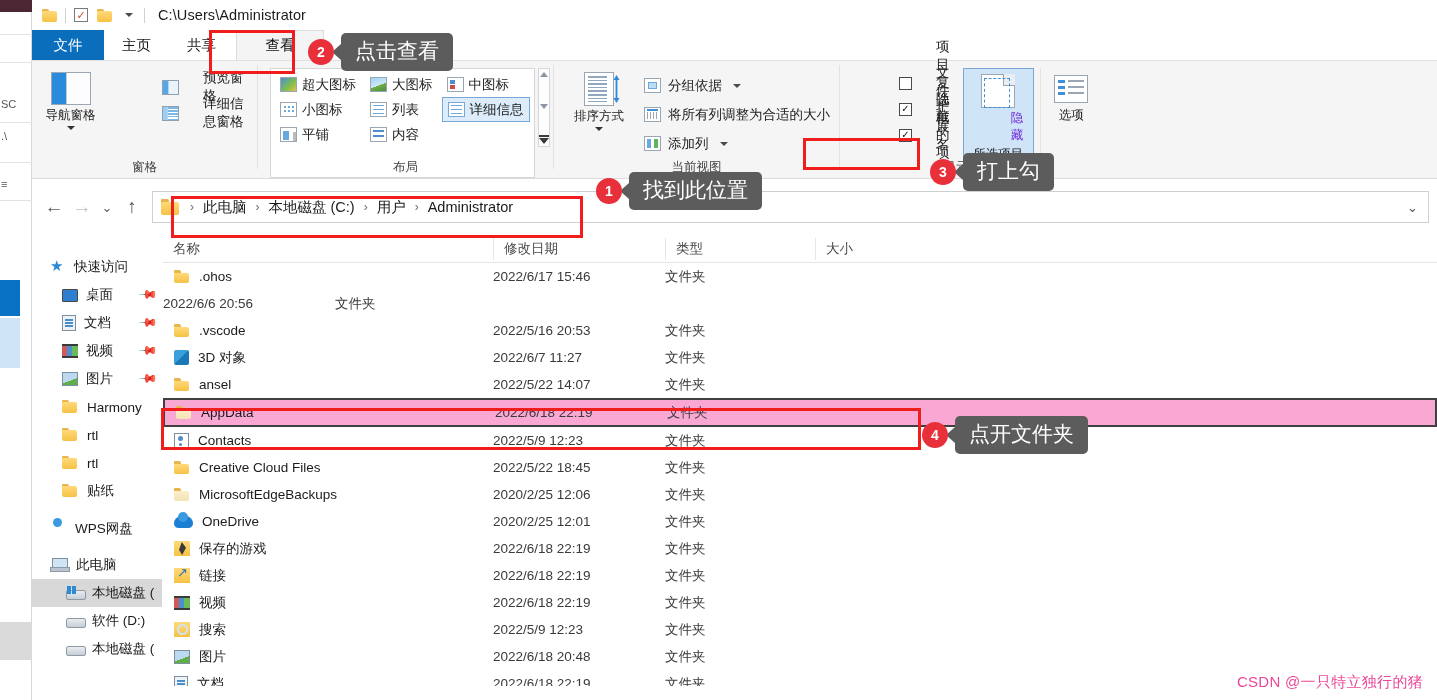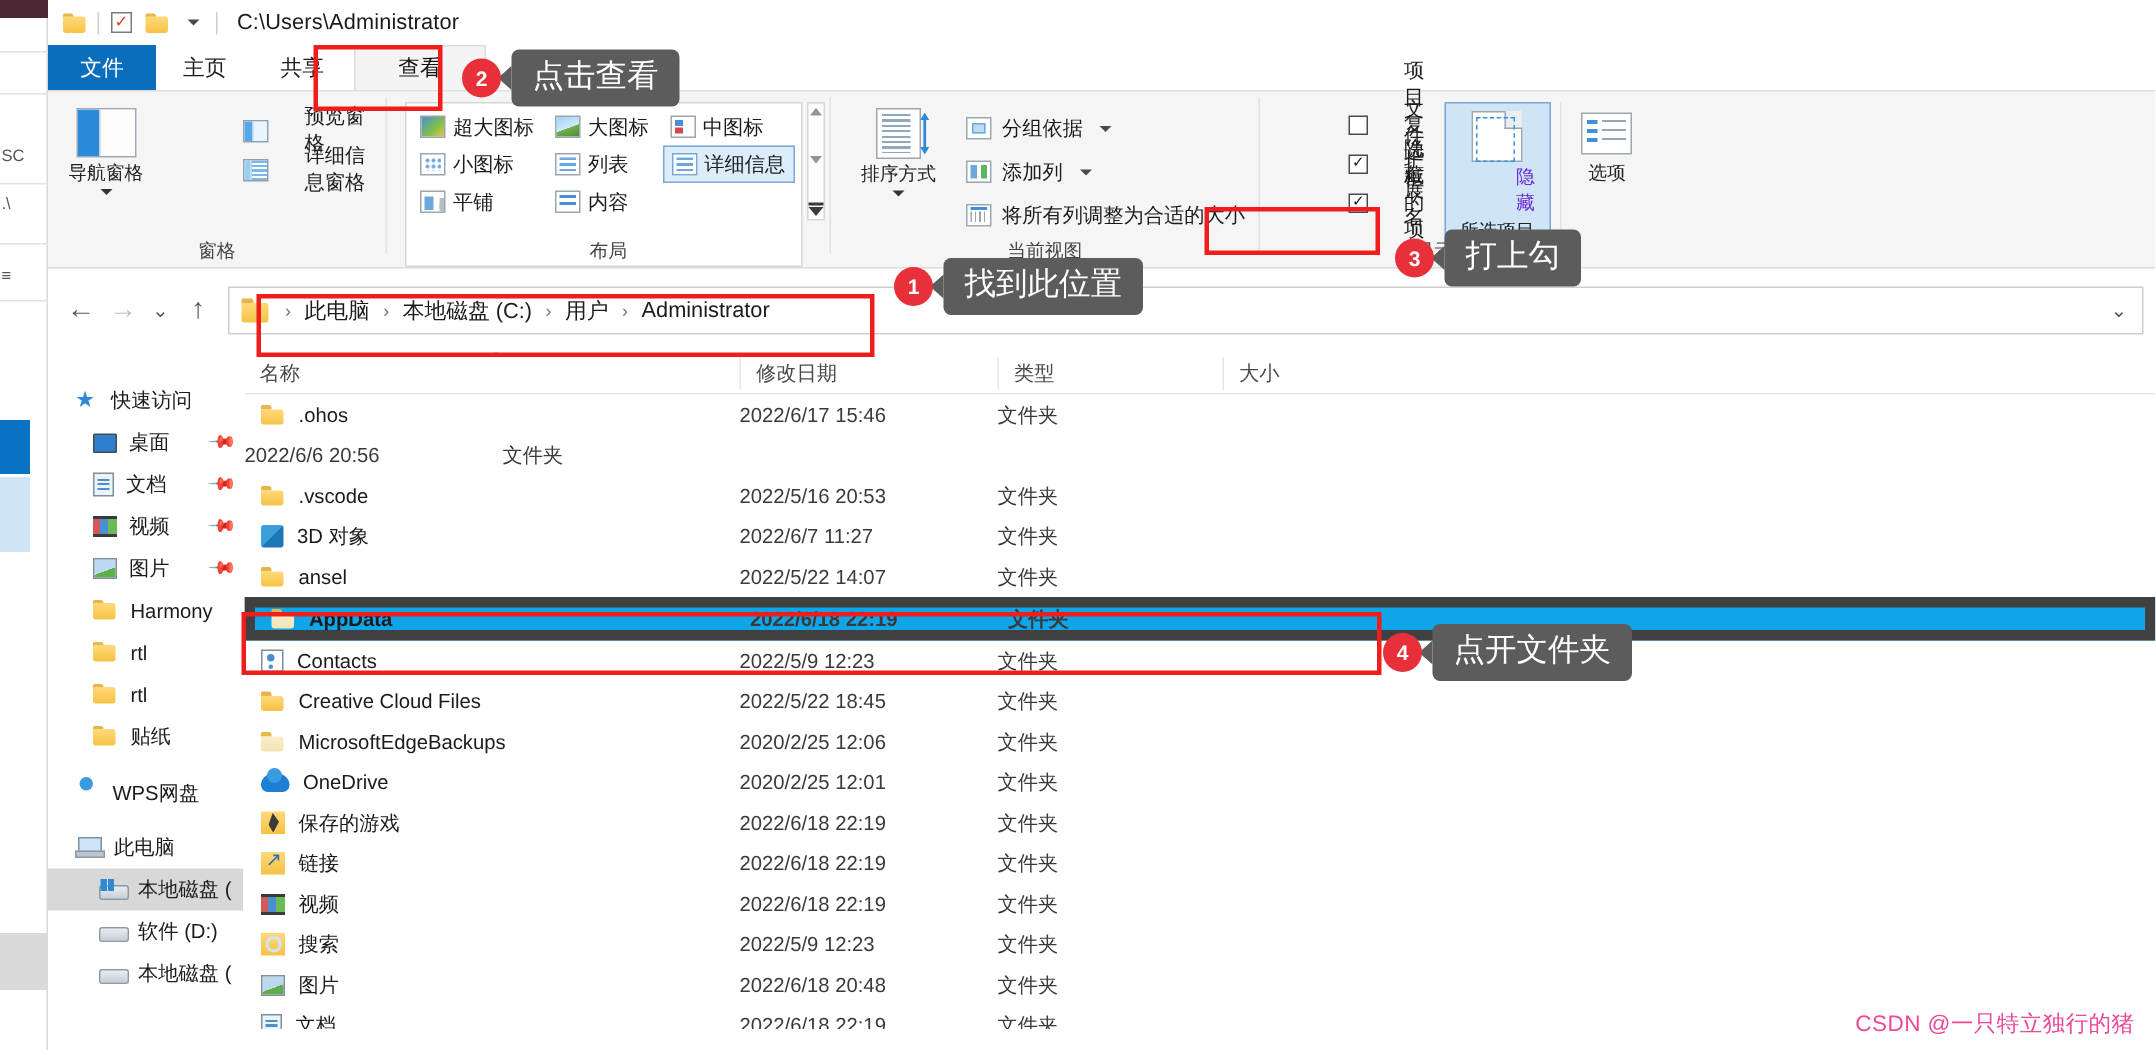--- a/index.html
+++ b/index.html
@@ -234,21 +234,21 @@
   .colhdr { height:28px; display:flex; align-items:center; border-bottom:1px solid #e6e6e6; position:relative;}
   .colhdr .sortmark{position:absolute;left:165px;top:-3px;font-size:11px;color:#888;}
   .col { font-size:13.5px; color:#4a4a4a; padding-left:10px; height:22px; display:flex; align-items:center; }
   .col + .col { border-left:1px solid #e6e6e6; }
   .c-name{width:330px;flex:none;}
   .c-date{width:172px;flex:none;}
   .c-type{width:150px;flex:none;}
   .c-size{width:100px;flex:none;}
 
   .frow { height:27px; display:flex; align-items:center; font-size:13.5px; color:#1b1b1b; }
-  .frow.sel { background:#0ea5e9; border:7px solid #404040; height:29px;font-weight:bold;}
+  .frow.sel { background:#f9a8d4; border:2px solid #404040; height:29px;}
   .f-name{width:330px;flex:none;display:flex;align-items:center;gap:9px;padding-left:11px;}
   .f-date{width:172px;flex:none;color:#3a3a3a;}
   .f-type{width:150px;flex:none;color:#3a3a3a;}
   .f-size{width:100px;flex:none;}
 
   
   .fic{width:17px;height:15px;flex:none;position:relative;}
   .fic.cube{width:15px;height:15px;background:linear-gradient(135deg,#3aa0dc 0 50%,#1d78b8 50%);border-radius:2px;}
   .fic.contacts{width:15px;height:15px;background:#fff;border:1px solid #7d8fa0;}
   .fic.contacts::after{content:"";position:absolute;left:3px;top:2px;width:5px;height:5px;border-radius:50%;background:#4a8fc9;box-shadow:0 6px 0 -1px #4a8fc9;}
@@ -428,27 +428,27 @@
           <div class="lbl">排序方式</div>
           <div class="tiny-caret"></div>
         </div>
         <div style="margin-left:12px;padding-top:5px;">
           <div class="rowbtn">
             <span class="mini-ic group"></span>
             <span>分组依据</span>
             <span class="caret-dn" style="margin-left:4px;"></span>
           </div>
           <div class="rowbtn">
+            <span class="mini-ic fit"></span>
+            <span>将所有列调整为合适的大小</span>
+          </div>
+          <div class="rowbtn">
             <span class="mini-ic addcol"></span>
             <span>添加列</span>
             <span class="caret-dn" style="margin-left:4px;"></span>
-          </div>
-          <div class="rowbtn">
-            <span class="mini-ic fit"></span>
-            <span>将所有列调整为合适的大小</span>
           </div>
         </div>
       </div>
       <div class="glabel">当前视图</div>
     </div>
     <div class="rgroup-sep"></div>
 
     <div class="rgroup" style="width:270px;">
       <div class="rbody" style="padding-left:12px;">
         <div style="padding-top:4px;width:112px;">

